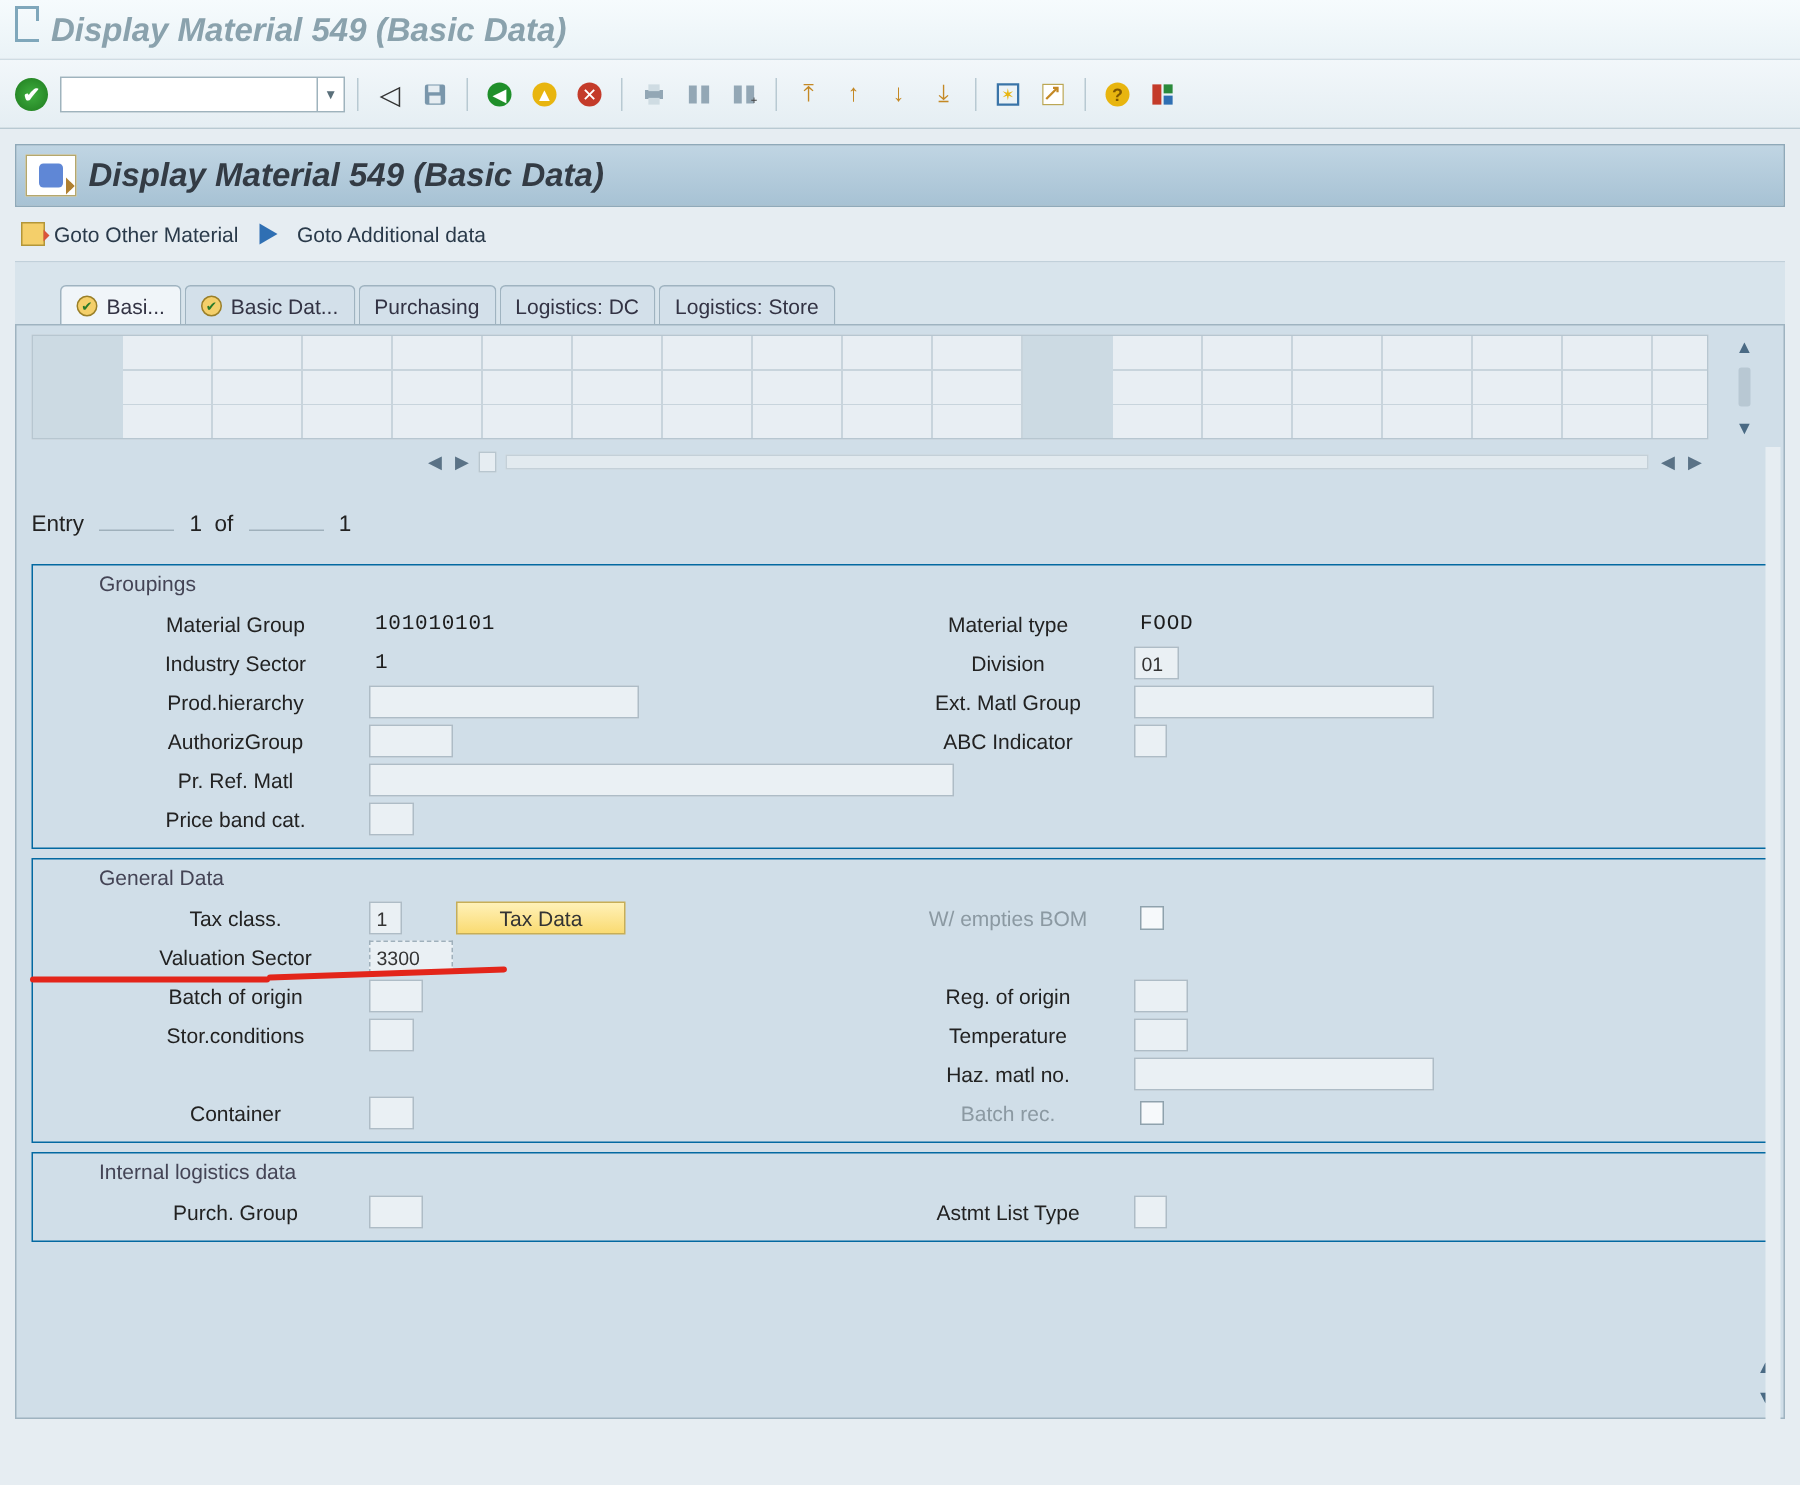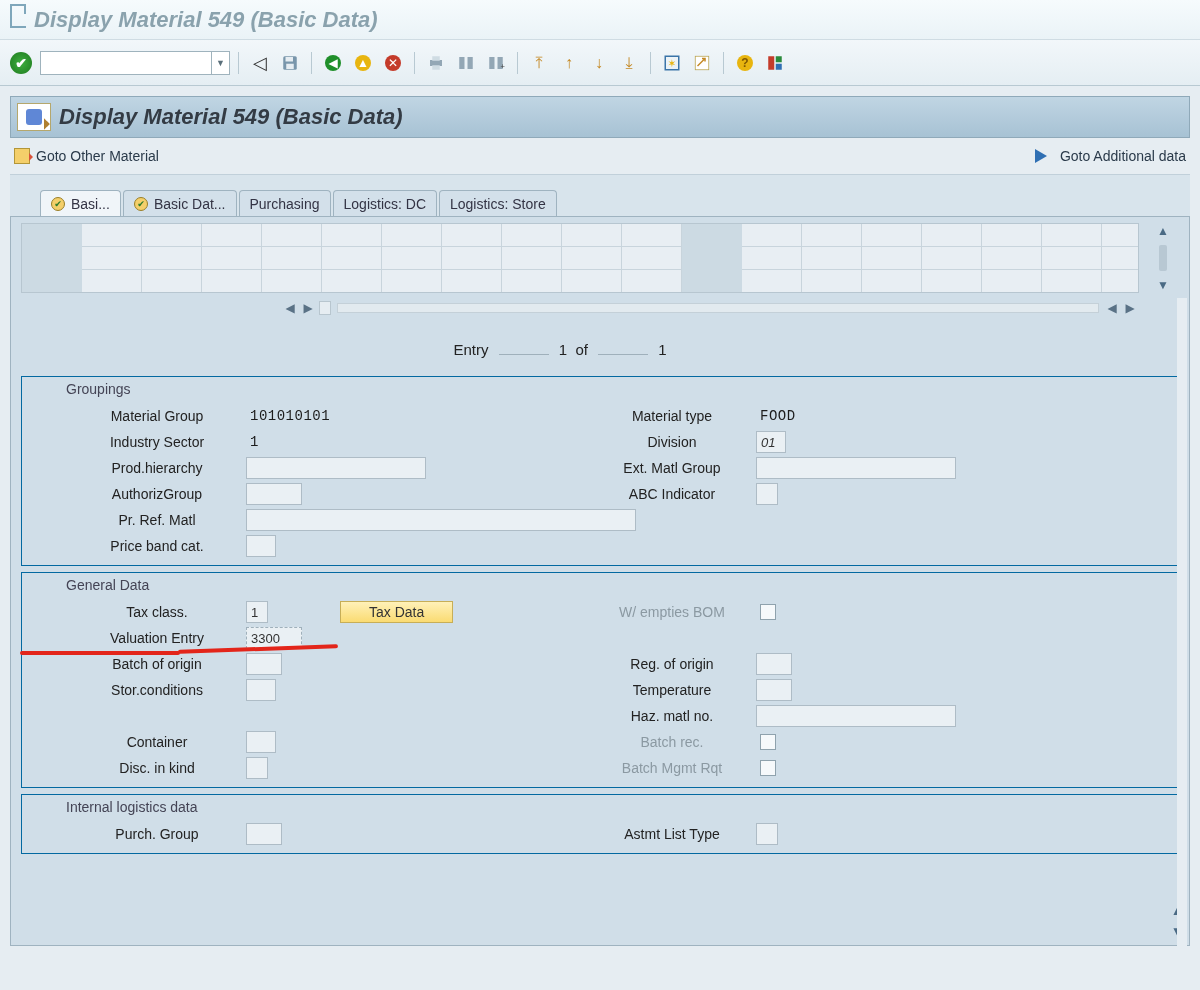--- a/index.html
+++ b/index.html
@@ -51,23 +51,22 @@
   }
   .panel-title .bulb {
     width:34px; height:28px; background:#fff; border:1px solid #b5a76c; display:flex; align-items:center; justify-content:center; position:relative;
   }
   .panel-title .bulb .ic { width:16px; height:16px; background:#5f87d6; border-radius:3px; position:relative;}
   .panel-title .bulb:after { content:''; position:absolute; right:2px; bottom:2px; width:0; height:0; border:4px solid transparent; border-top-color:#b08030; border-right-color:#b08030; transform:rotate(45deg);}
   .panel-title h2 { margin:0; font-size:22px; font-style:italic; color:#333b44; font-weight:bold;}
 
   
   .links-row {
-    padding:10px 4px; display:flex; gap:24px; align-items:center; font-size:14px;
+    padding:10px 4px; display:flex; gap:12px; align-items:center; font-size:14px;
     border-bottom:1px solid #c1d0da;
-    justify-content:space-between;
   }
   .link-item { display:flex; align-items:center; gap:6px; color:#2a3a4a; }
   .link-item .ic-sq { width:16px; height:16px; background:#f4cf6a; border:1px solid #b39638; position:relative;}
   .link-item .ic-sq:after{content:'';position:absolute;right:-8px;top:4px;width:0;height:0;border:4px solid transparent;border-left-color:#d9533b;}
   .link-item .ic-arrow { width:0;height:0; border:7px solid transparent; border-left:12px solid #2f6fb3; margin-left:2px;}
 
   
   .tab-shell { background:#d8e4ec; padding-top:14px;}
   .tabs { display:flex; padding-left:30px; }
   .tab {
@@ -95,42 +94,42 @@
   .mini-scroll { position:absolute; right:6px; top:0; width:20px; display:flex; flex-direction:column; align-items:center; gap:6px;}
   .mini-scroll .btn { width:16px;height:16px; color:#4a6a84; font-size:12px; display:flex;align-items:center;justify-content:center;}
   .mini-scroll .bar { width:8px; height:26px; background:#b8c8d3; border-radius:2px;}
 
   .hnav { display:flex; align-items:center; margin-top:6px;}
   .hnav .pad{width:260px;}
   .hnav .btn { width:18px;height:18px; color:#5a7286; font-size:12px; display:flex;align-items:center;justify-content:center;}
   .hnav .track{ flex:1; height:10px; background:#e2eaef; margin:0 4px; border:1px solid #c4d0d8;}
   .hnav .sep { width:12px;height:14px; border:1px solid #b8c6cf; margin:0 2px; background:#e6edf2;}
 
-  .entry-row { text-align:center; padding: 24px 80px 18px 0; font-size:15px; color:#222;}
+  .entry-row { text-align:left; padding: 24px 80px 18px 0; font-size:15px; color:#222;}
   .entry-row .ul { display:inline-block; width:50px; border-bottom:1px solid #9fb0bb; text-align:center; margin:0 6px;}
 
   
   .section { border:1px solid #0369a1; background:#d0dee8; margin-bottom:6px;padding-left:36px;}
   .section-title { padding:4px 8px; font-size:14px; color:#445; }
   .section-body { padding:2px 8px 6px 8px;}
   .row { display:flex; align-items:center; height:26px; }
   .lbl { width:180px; font-size:14px; color:#222; padding-left:2px;text-align:center;}
   .lbl.dim { color:#8b99a2; }
   .val-ro { padding:2px 4px; font-size:14px; color:#1c1c1c; font-family: 'Courier New', monospace; letter-spacing:0.5px; }
   .fld { background:#eaf0f4; border:1px solid #aebcc6; height:22px; padding:1px 4px; font-size:13px; display:flex; align-items:center;}
-  .fld.sm{width:30px;font-style:italic;} .fld.md{width:56px;} .fld.lg{width:180px;} .fld.xl{width:390px;}
+  .fld.sm{width:30px;} .fld.md{width:56px;} .fld.lg{width:180px;} .fld.xl{width:390px;}
   .fld.dotted { border-style: dashed; border-color:#9fb0bb;}
   .col2 { position:absolute; left:520px; display:flex; align-items:center;}
   .row { position:relative; }
   .chk { width:16px;height:16px; border:1px solid #8fa2ad; background:#f6f9fb; margin-left:4px;}
 
   .btn-yellow {
     background: linear-gradient(#fff1b8,#fadb72); border:1px solid #c7ae57; color:#333;
     height:22px; padding:0 28px; font-size:14px; display:inline-flex; align-items:center; justify-content:center;
-    margin-left:72px;
+    margin-left:36px;
   }
 
   
   .red-underline {
     position:absolute; height:4px; background:#e3251a; border-radius:2px;
   }
 
   
   .page-scroll { position:absolute; right:4px; bottom:6px; display:flex; flex-direction:column; gap:4px;}
   .page-scroll .btn{ width:16px;height:16px;color:#4a6a84;font-size:12px;display:flex;align-items:center;justify-content:center;}
@@ -351,21 +350,21 @@
             <div class="row">
               <span class="lbl">Tax class.</span>
               <span class="fld" style="width:22px;">1</span>
               <span class="btn-yellow">Tax Data</span>
               <span class="col2">
                 <span class="lbl dim" style="width:170px;">W/ empties BOM</span>
                 <span class="chk"></span>
               </span>
             </div>
             <div class="row" style="position:relative;">
-              <span class="lbl">Valuation Entry</span>
+              <span class="lbl">Valuation Sector</span>
               <span class="fld md dotted">3300</span>
             </div>
             <div class="row">
               <span class="lbl">Batch of origin</span>
               <span class="fld" style="width:36px;"></span>
               <span class="col2">
                 <span class="lbl" style="width:170px;">Reg. of origin</span>
                 <span class="fld" style="width:36px;"></span>
               </span>
             </div>
@@ -382,28 +381,20 @@
               <span class="col2">
                 <span class="lbl" style="width:170px;">Haz. matl no.</span>
                 <span class="fld lg" style="width:200px;"></span>
               </span>
             </div>
             <div class="row">
               <span class="lbl">Container</span>
               <span class="fld sm"></span>
               <span class="col2">
                 <span class="lbl dim" style="width:170px;">Batch rec.</span>
-                <span class="chk"></span>
-              </span>
-            </div>
-            <div class="row">
-              <span class="lbl">Disc. in kind</span>
-              <span class="fld" style="width:22px;"></span>
-              <span class="col2">
-                <span class="lbl dim" style="width:170px;">Batch Mgmt Rqt</span>
                 <span class="chk"></span>
               </span>
             </div>
           </div>
 
           <div class="red-underline" style="left:-2px; top:78px; width:160px;"></div>
           <div class="red-underline" style="left:156px; top:74px; width:160px; transform:rotate(-2deg);"></div>
         </div>
 
         <div class="section">

